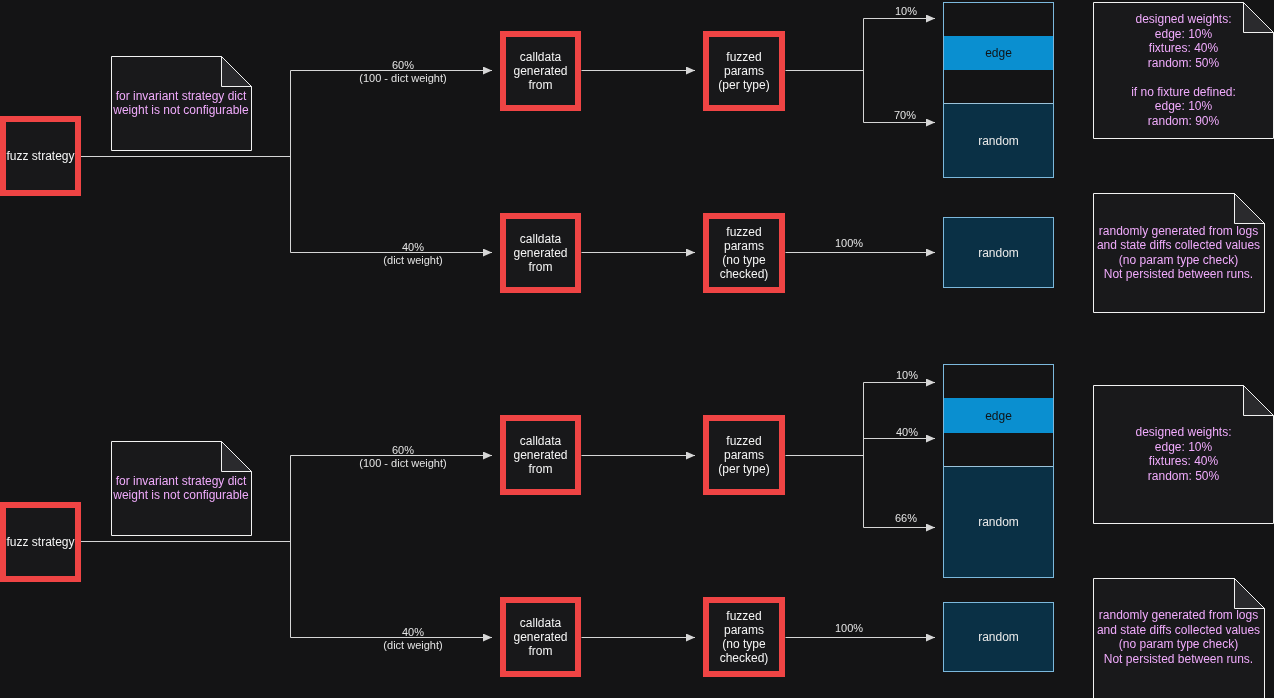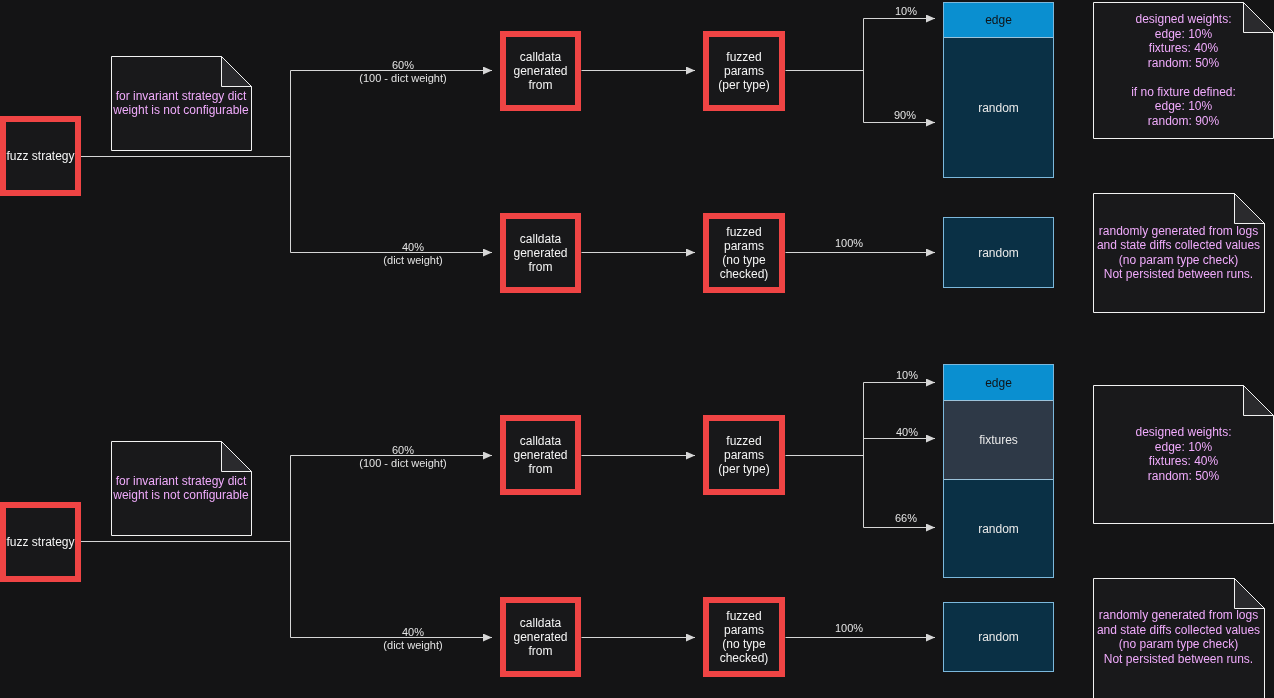--- a/index.html
+++ b/index.html
@@ -16,21 +16,21 @@
   .note-text{
     position:absolute;box-sizing:border-box;display:flex;align-items:center;justify-content:center;
     text-align:center;font-size:12px;line-height:14.5px;color:#f0abfc;white-space:pre-line;
   }
   .stack{
     position:absolute;box-sizing:border-box;border:1px solid #7cb8dc;
     display:flex;flex-direction:column;
   }
   .seg{
     display:flex;align-items:center;justify-content:center;text-align:center;
-    font-size:12px;white-space:pre-line;
+    font-size:12px;white-space:pre-line;margin-top:33px;
   }
   .seg + .seg{border-top:1px solid #9cc3da;}
   .seg-edge{background:#0a8fd0;color:#101417;}
   .seg-fixtures{background:#2e3947;color:#e9e9e9;}
   .seg-random{background:#0a3045;color:#e9e9e9;}
   .random-box{
     position:absolute;box-sizing:border-box;border:1px solid #7cb8dc;background:#0a3045;
     display:flex;align-items:center;justify-content:center;text-align:center;
     font-size:12px;color:#e9e9e9;
   }
@@ -108,21 +108,21 @@
   <div class="wire-label" style="left:413px;top:254px;">(dict weight)</div>
 
   <div class="node" style="left:500px;top:31px;width:81px;height:80px;">calldata
 generated
 from</div>
   <div class="node" style="left:703px;top:31px;width:82px;height:80px;">fuzzed
 params
 (per type)</div>
 
   <div class="wire-label" style="left:906px;top:5px;">10%</div>
-  <div class="wire-label" style="left:905px;top:109px;">90%</div>
+  <div class="wire-label" style="left:905px;top:109px;">70%</div>
 
   <div class="stack" style="left:943px;top:2px;width:111px;height:176px;">
     <div class="seg seg-edge" style="height:34px;flex:none;">edge</div>
     <div class="seg seg-random" style="flex:1;">random</div>
   </div>
 
   <div class="note-text" style="left:1093px;top:2px;width:181px;height:136px;">designed weights:
 edge: 10%
 fixtures: 40%
 random: 50%
@@ -164,21 +164,20 @@
   <div class="node" style="left:703px;top:415px;width:82px;height:80px;">fuzzed
 params
 (per type)</div>
 
   <div class="wire-label" style="left:907px;top:369px;">10%</div>
   <div class="wire-label" style="left:907px;top:426px;">40%</div>
   <div class="wire-label" style="left:906px;top:512px;">66%</div>
 
   <div class="stack" style="left:943px;top:364px;width:111px;height:214px;">
     <div class="seg seg-edge" style="height:35px;flex:none;">edge</div>
-    <div class="seg seg-fixtures" style="height:78px;flex:none;">fixtures</div>
     <div class="seg seg-random" style="flex:1;">random</div>
   </div>
 
   <div class="note-text" style="left:1093px;top:385px;width:181px;height:138px;">designed weights:
 edge: 10%
 fixtures: 40%
 random: 50%</div>
 
   <div class="node" style="left:500px;top:597px;width:81px;height:80px;">calldata
 generated

